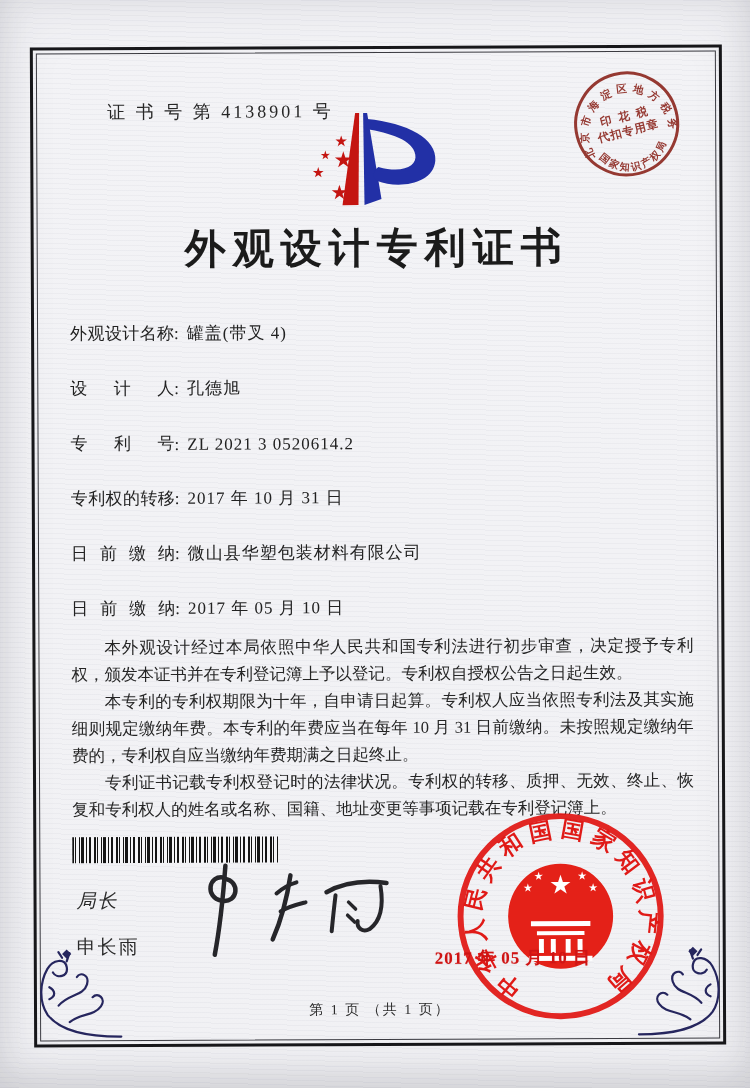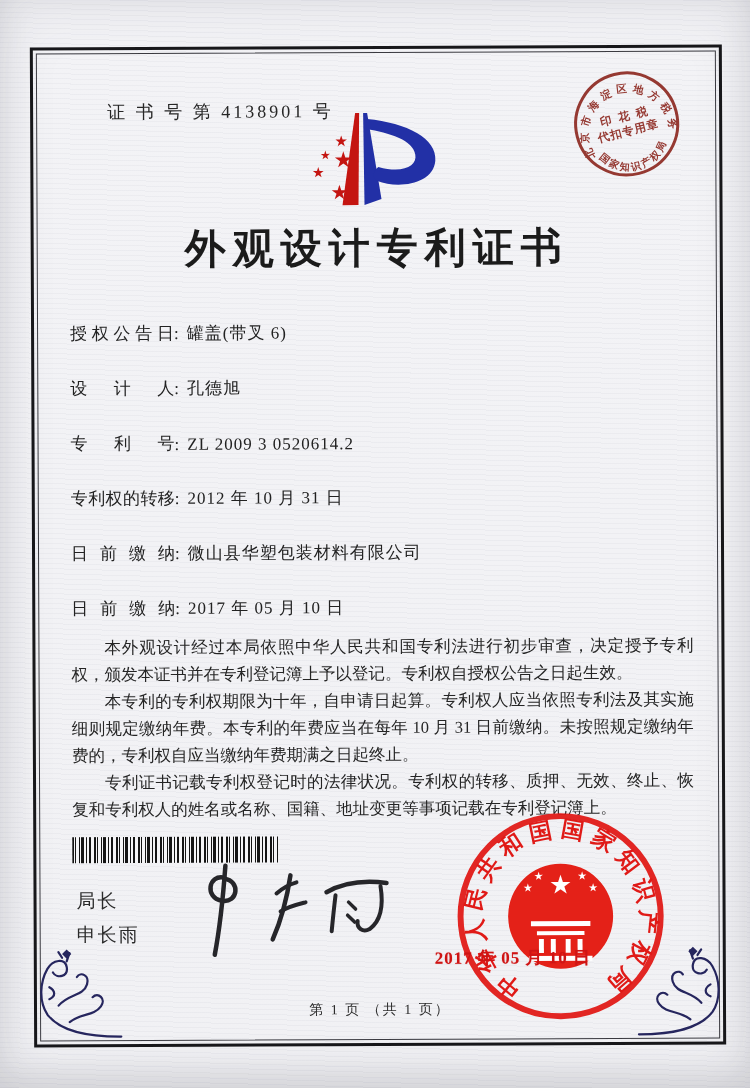--- a/index.html
+++ b/index.html
@@ -49,21 +49,21 @@
     position:absolute;left:36px;top:787px;width:206px;height:26px;
     background:repeating-linear-gradient(90deg,
       #141414 0 2px,#f4f4f6 2px 3px,
       #141414 3px 4px,#f4f4f6 4px 7px,
       #141414 7px 8px,#f4f4f6 8px 9px,
       #141414 9px 12px,#f4f4f6 12px 14px,
       #141414 14px 15px,#f4f4f6 15px 17px,
       #141414 17px 19px,#f4f4f6 19px 22px);
   }
   .sig-block{position:absolute;left:40px;top:838px;font-size:19px;color:#2a2a2a;}
-  .sig-role{margin-bottom:8px;letter-spacing:2px;}
+  .sig-role{margin-bottom:20px;letter-spacing:2px;font-style:italic;}
   .sig-name{letter-spacing:2px;font-family:Liberation Serif, serif;}
   .sig-script{position:absolute;left:140px;top:810px;}
   .seal{position:absolute;left:418px;top:762px;}
   .seal-date{
     position:absolute;left:398px;top:898px;width:180px;
     color:#cf1414;font-size:17px;font-weight:700;letter-spacing:1px;
     text-shadow:0 0 1px rgba(207,20,20,0.4);
   }
   .tax-stamp{position:absolute;left:536px;top:18px;transform:rotate(-14deg);opacity:0.92;}
   .footer{
@@ -97,30 +97,30 @@
         <polygon points="70,6 74,6 73,98 57,98" fill="#c41511"></polygon>
         <polygon points="78,6 82,6 96,92 79,98" fill="#2230a6"></polygon>
         <path d="M82,12 C122,16 152,32 150,54 C148,78 112,82 92,74 C87,71 87,64 93,60 C118,67 132,59 130,48 C128,33 104,26 81,22 Z" fill="#2230a6"></path>
       </svg>
     </div>
 
     <div class="title">外观设计专利证书</div>
 
     <div class="fields">
       <div class="field-row">
-        <span class="flabel">授权公告日</span><span class="fsep">:</span><span class="fvalue">罐盖(带叉 6)</span>
+        <span class="flabel">外观设计名称</span><span class="fsep">:</span><span class="fvalue">罐盖(带叉 4)</span>
       </div>
       <div class="field-row">
         <span class="flabel">设计人</span><span class="fsep">:</span><span class="fvalue">孔德旭</span>
       </div>
       <div class="field-row">
-        <span class="flabel">专利号</span><span class="fsep">:</span><span class="fvalue">ZL 2009 3 0520614.2</span>
-      </div>
-      <div class="field-row">
-        <span class="flabel">专利权的转移</span><span class="fsep">:</span><span class="fvalue">2012 年 10 月 31 日</span>
+        <span class="flabel">专利号</span><span class="fsep">:</span><span class="fvalue">ZL 2021 3 0520614.2</span>
+      </div>
+      <div class="field-row">
+        <span class="flabel">专利权的转移</span><span class="fsep">:</span><span class="fvalue">2017 年 10 月 31 日</span>
       </div>
       <div class="field-row">
         <span class="flabel">日前缴纳</span><span class="fsep">:</span><span class="fvalue">微山县华塑包装材料有限公司</span>
       </div>
       <div class="field-row">
         <span class="flabel">日前缴纳</span><span class="fsep">:</span><span class="fvalue">2017 年 05 月 10 日</span>
       </div>
     </div>
 
     <div class="paragraphs">

